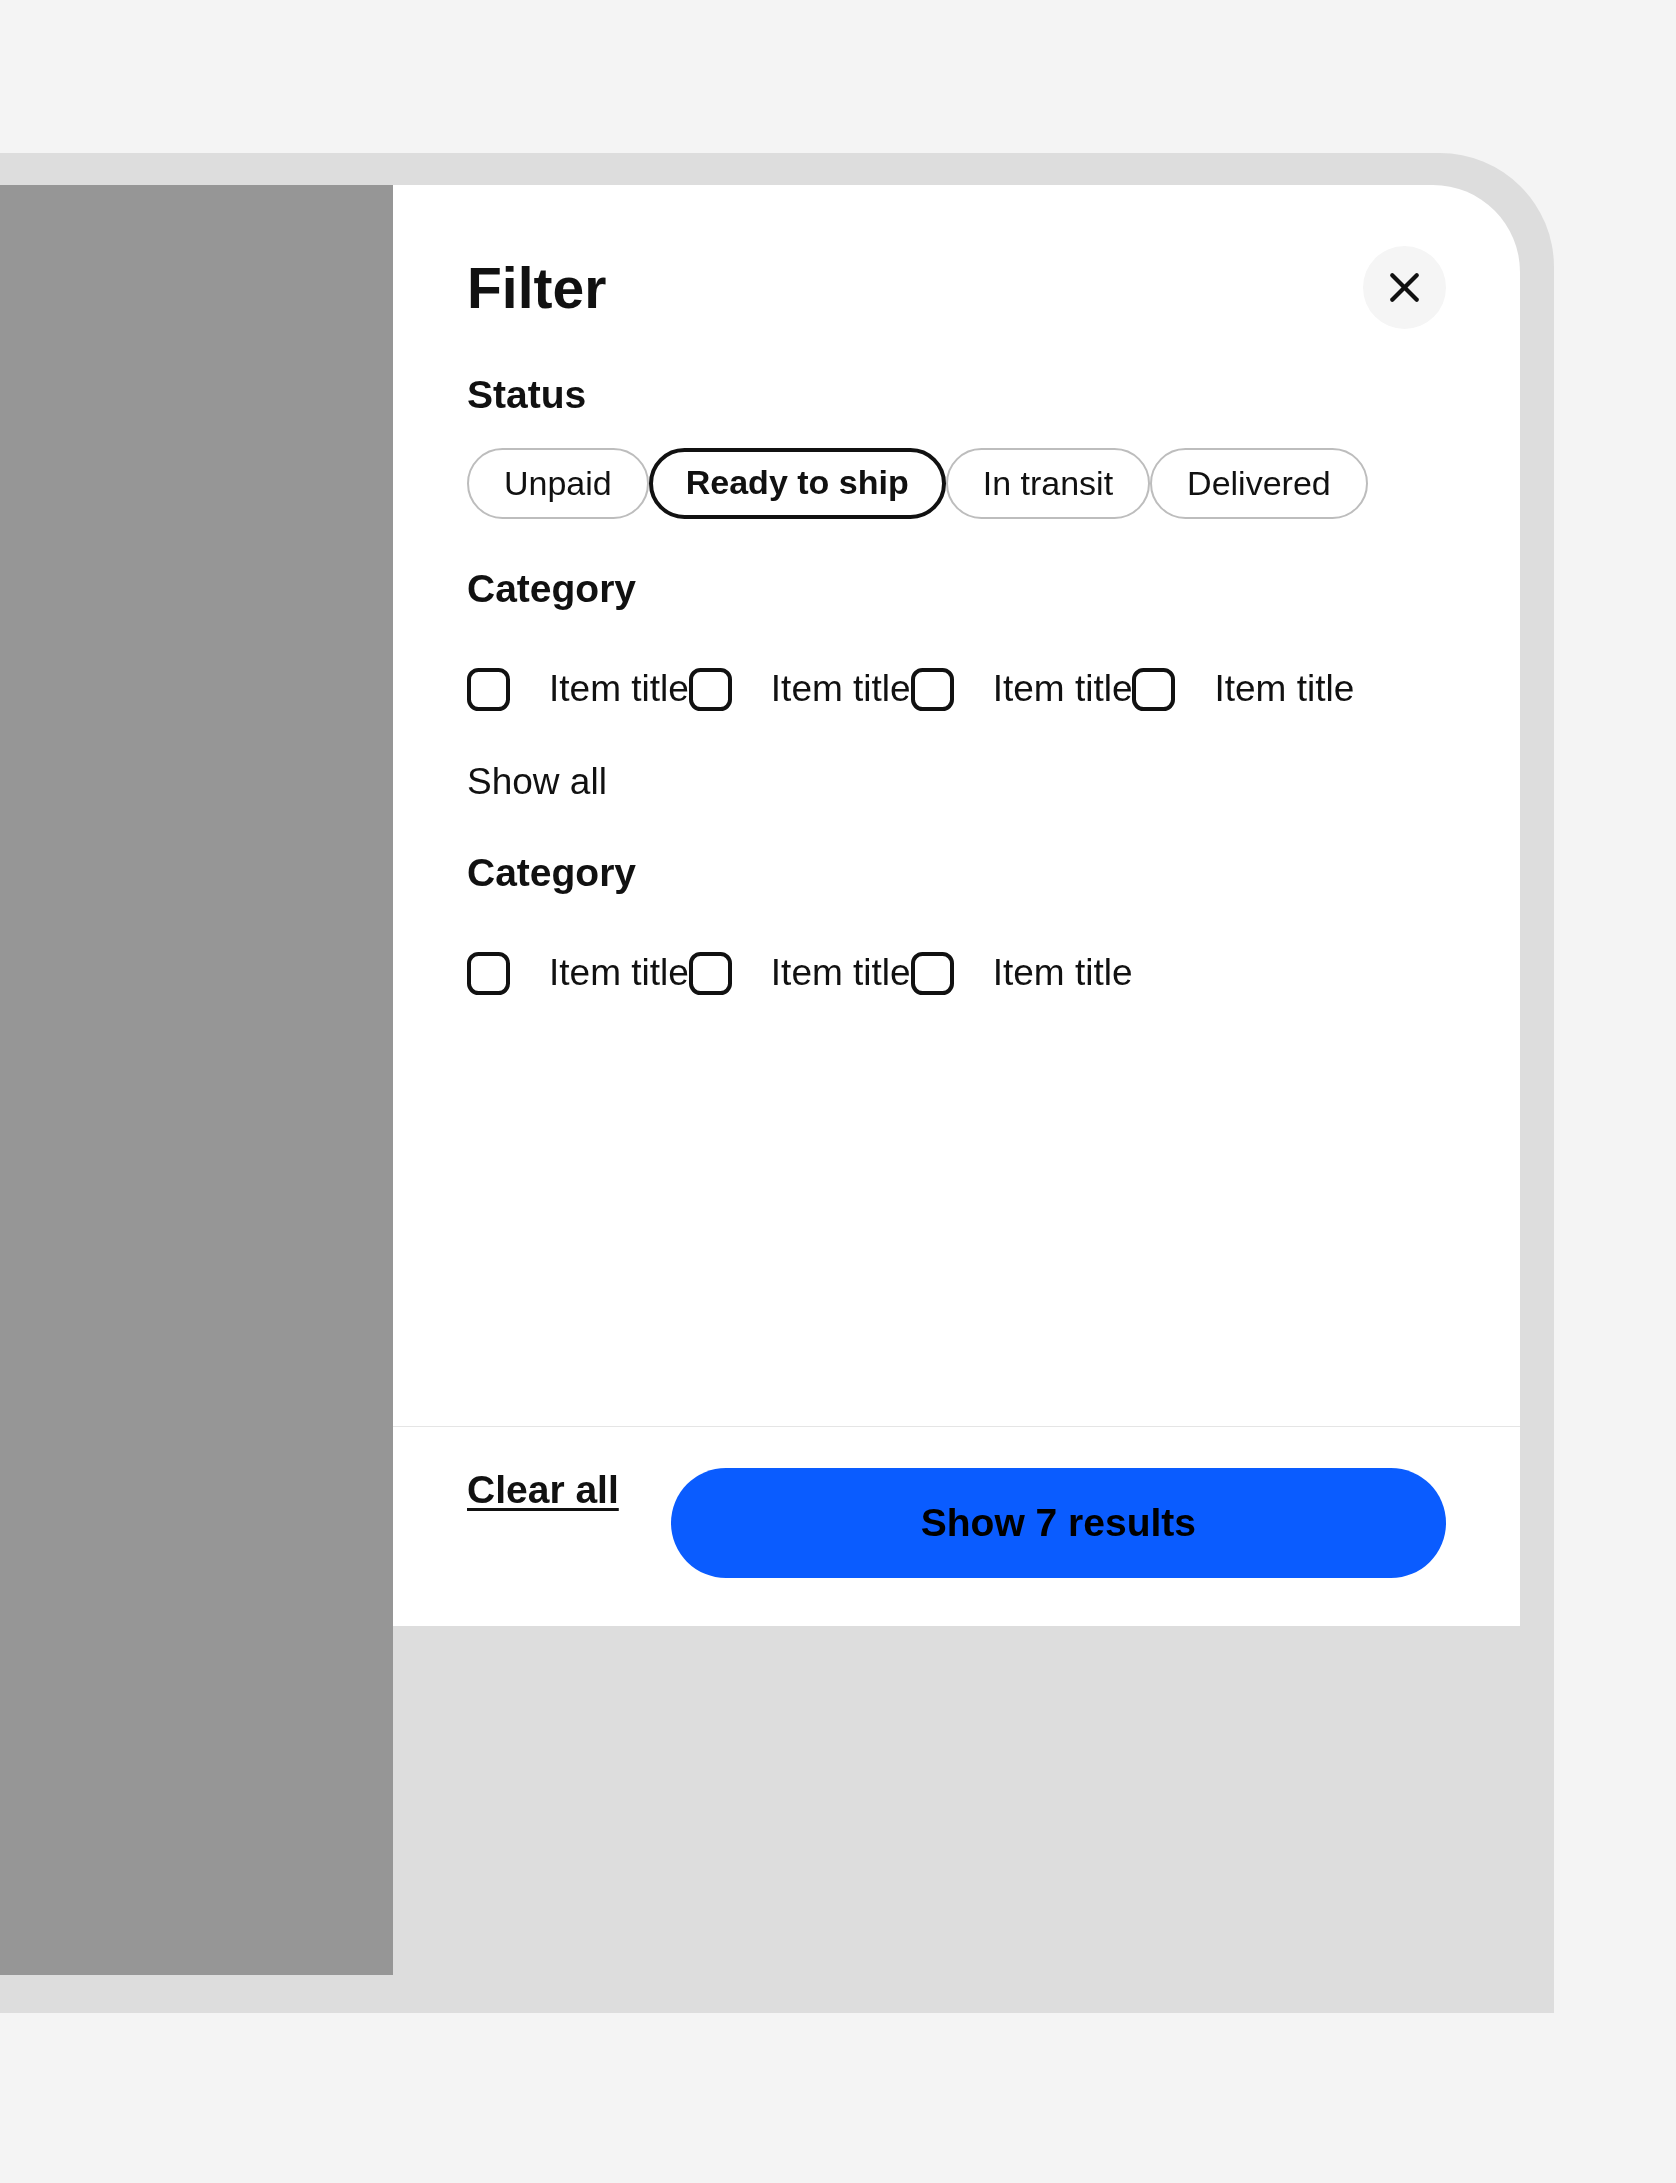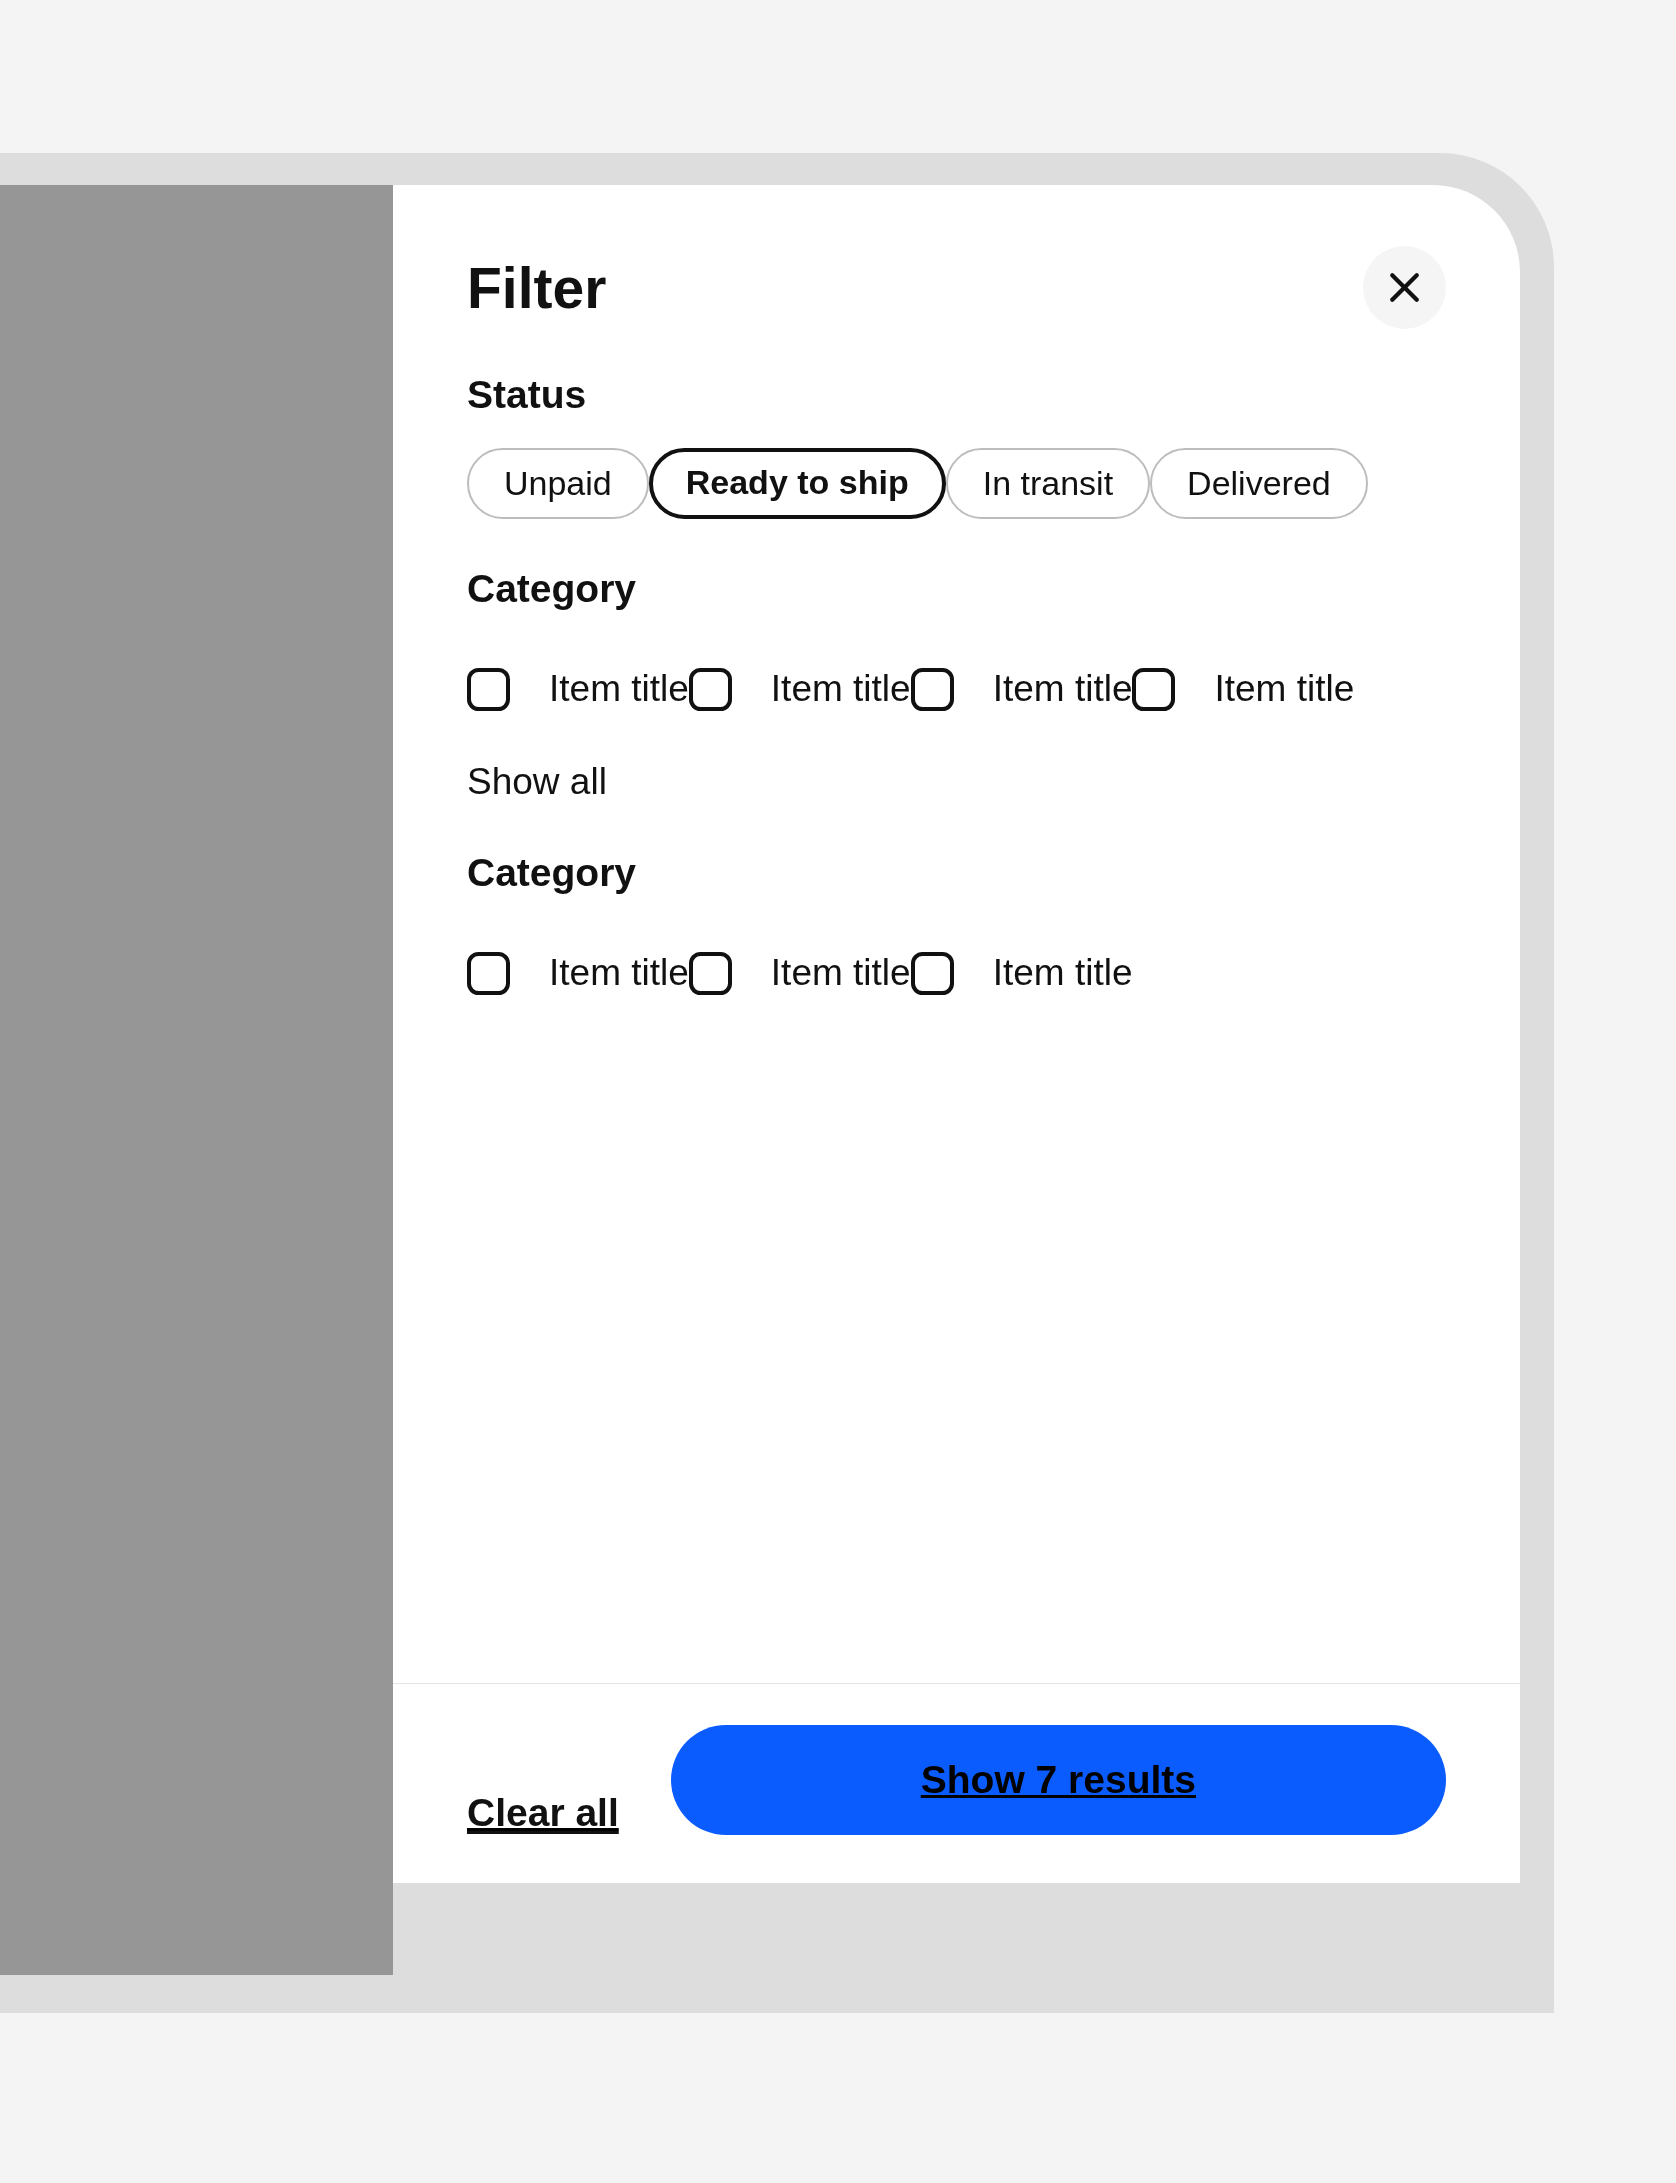--- a/index.html
+++ b/index.html
@@ -36,21 +36,21 @@
     width: 393px;
     height: 1790px;
     background: #969696;
   }
   
   .sheet {
     position: absolute;
     left: 393px;
     top: 196px;
     width: 1127px;
-    height: 1698px;
+    height: 1441px;
     background: #ffffff;
     border-top-right-radius: 87px;
     overflow: hidden;
     display: flex;
     flex-direction: column;
   }
   .sheet-header {
     display: flex;
     align-items: center;
     justify-content: space-between;
@@ -140,23 +140,22 @@
     display: inline-block;
     cursor: pointer;
   }
 
   .sheet-footer {
     flex: 0 0 auto;
     border-top: 1.7px solid #e5e5e5;
     background: #fff;
     padding: 41px 74px 48px 74px;
     display: flex;
-    align-items: flex-end;
+    align-items: flex-start;
     gap: 52px;
-    text-decoration: underline;
   }
   .clear-link {
     font-size: 39px;
     font-weight: 600;
     color: #111;
     text-decoration: underline;
     text-underline-offset: 5.2px;
     cursor: pointer;
     white-space: nowrap;
   }

